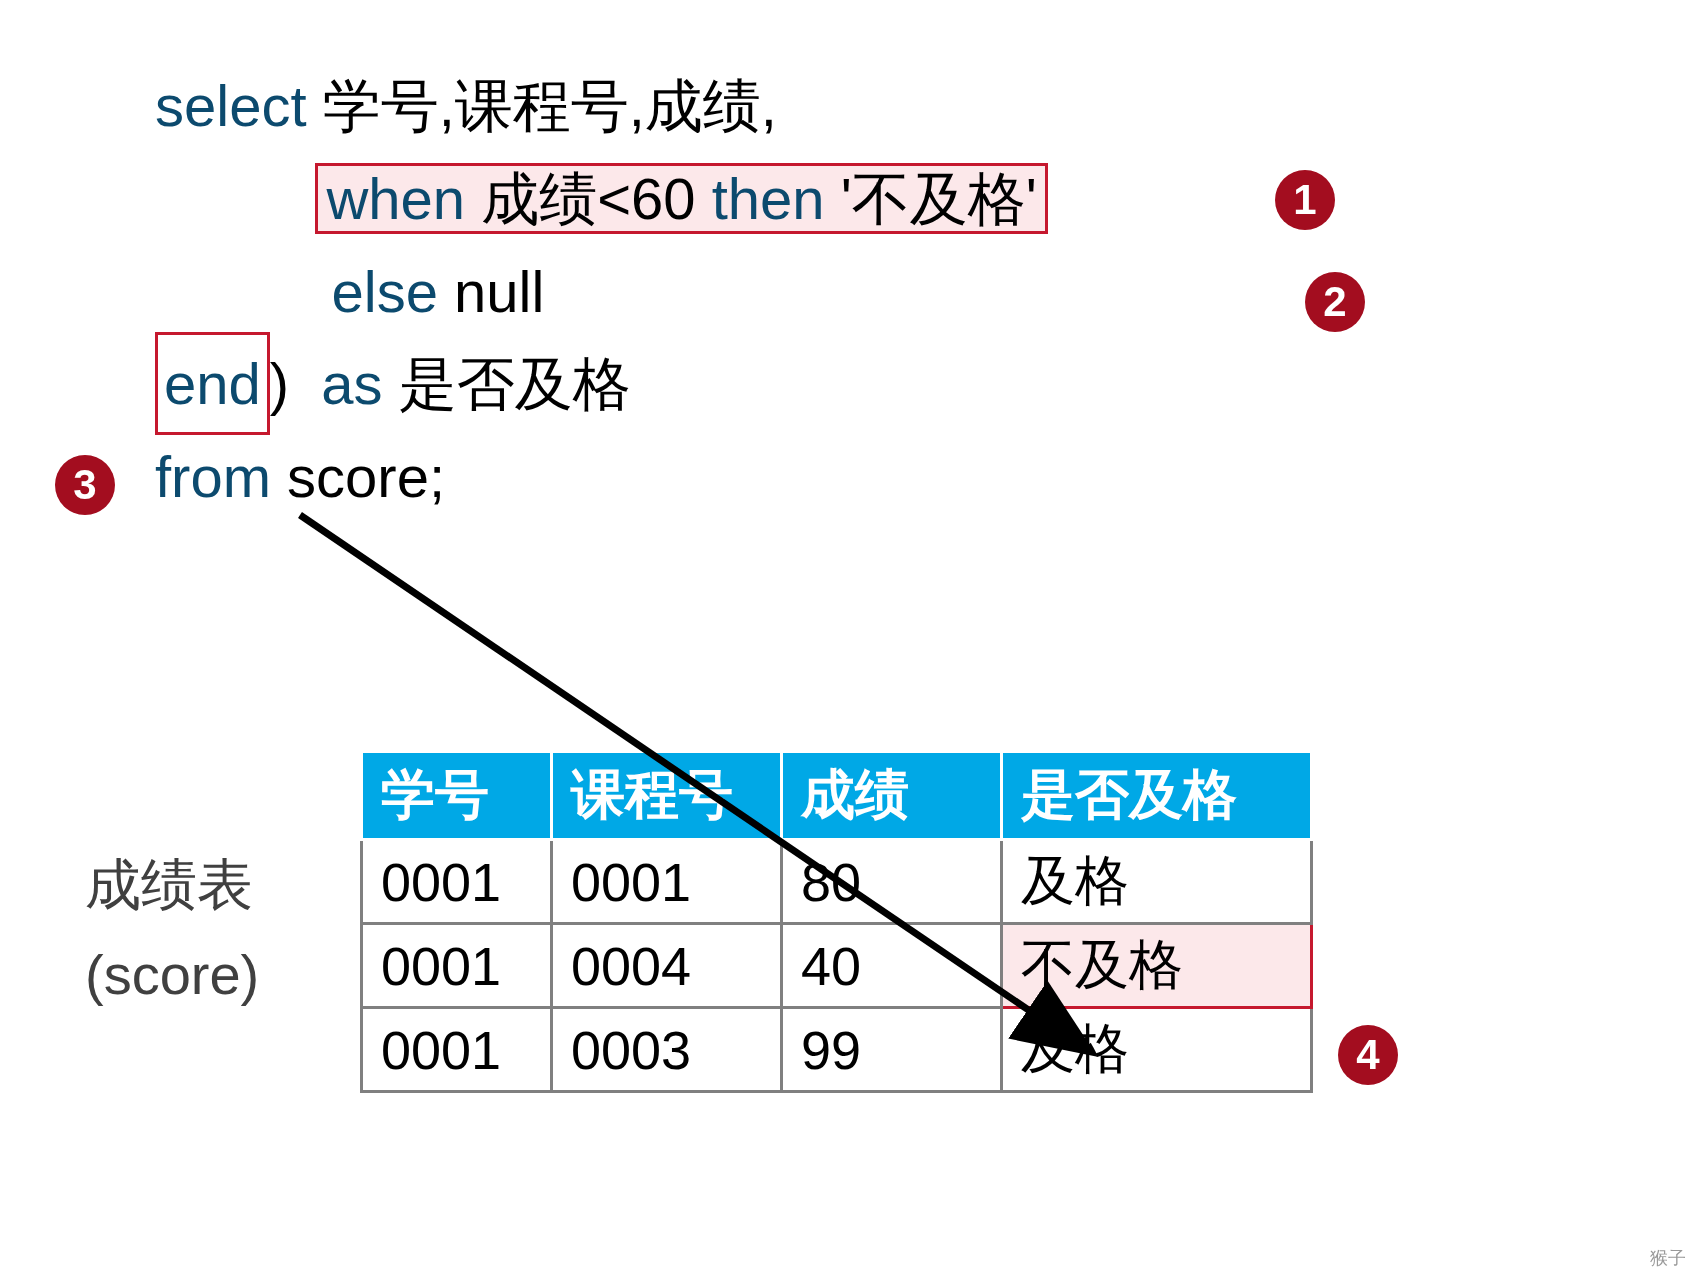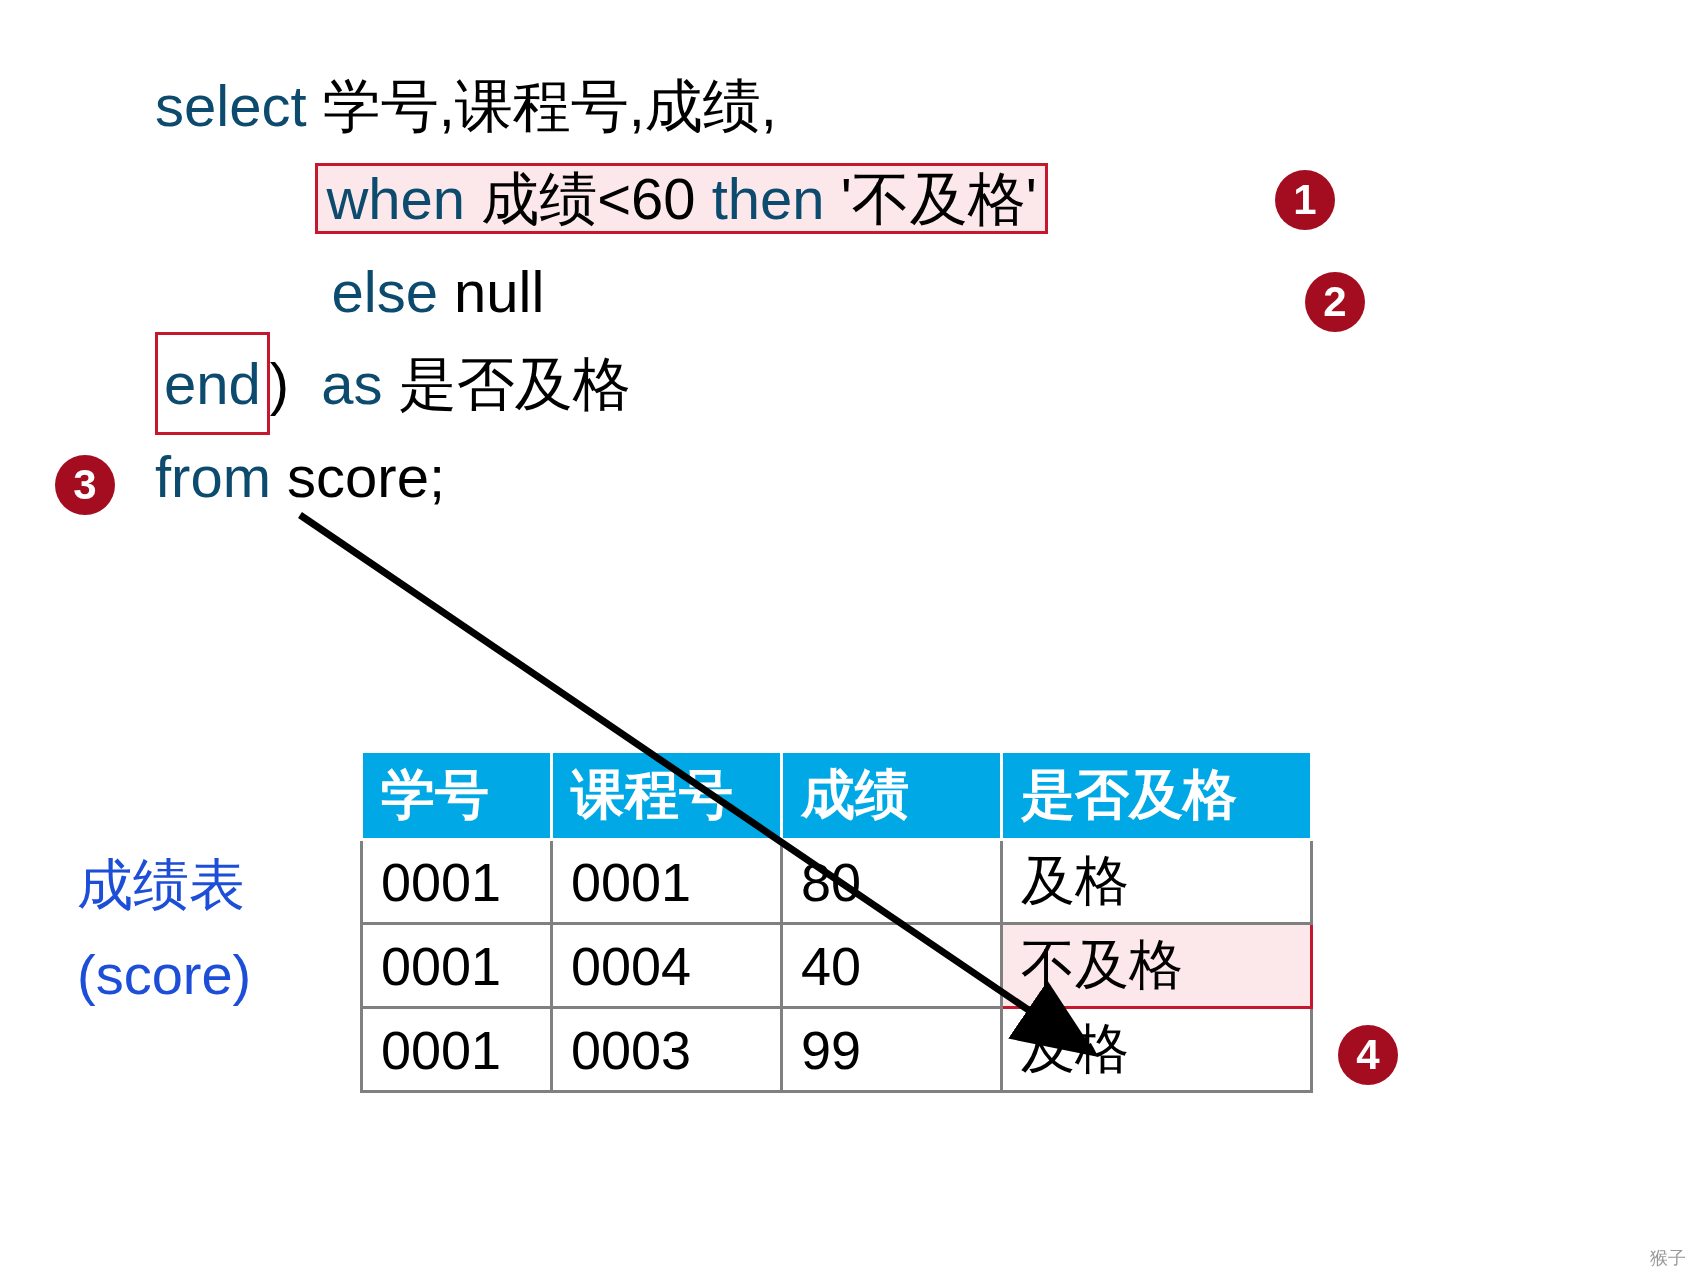--- a/index.html
+++ b/index.html
@@ -43,24 +43,24 @@
       color: #fff;
       font-size: 42px;
       font-weight: bold;
       display: flex;
       align-items: center;
       justify-content: center;
       position: absolute;
     }
     .table-label {
       position: absolute;
-      left: 77px;
+      left: 85px;
       top: 840px;
       font-size: 56px;
-      color: #1d4ed8;
+      color: #404040;
       line-height: 1.6;
       text-align: left;
     }
     table.score {
       position: absolute;
       left: 360px;
       top: 750px;
       border-collapse: collapse;
       font-size: 54px;
     }

